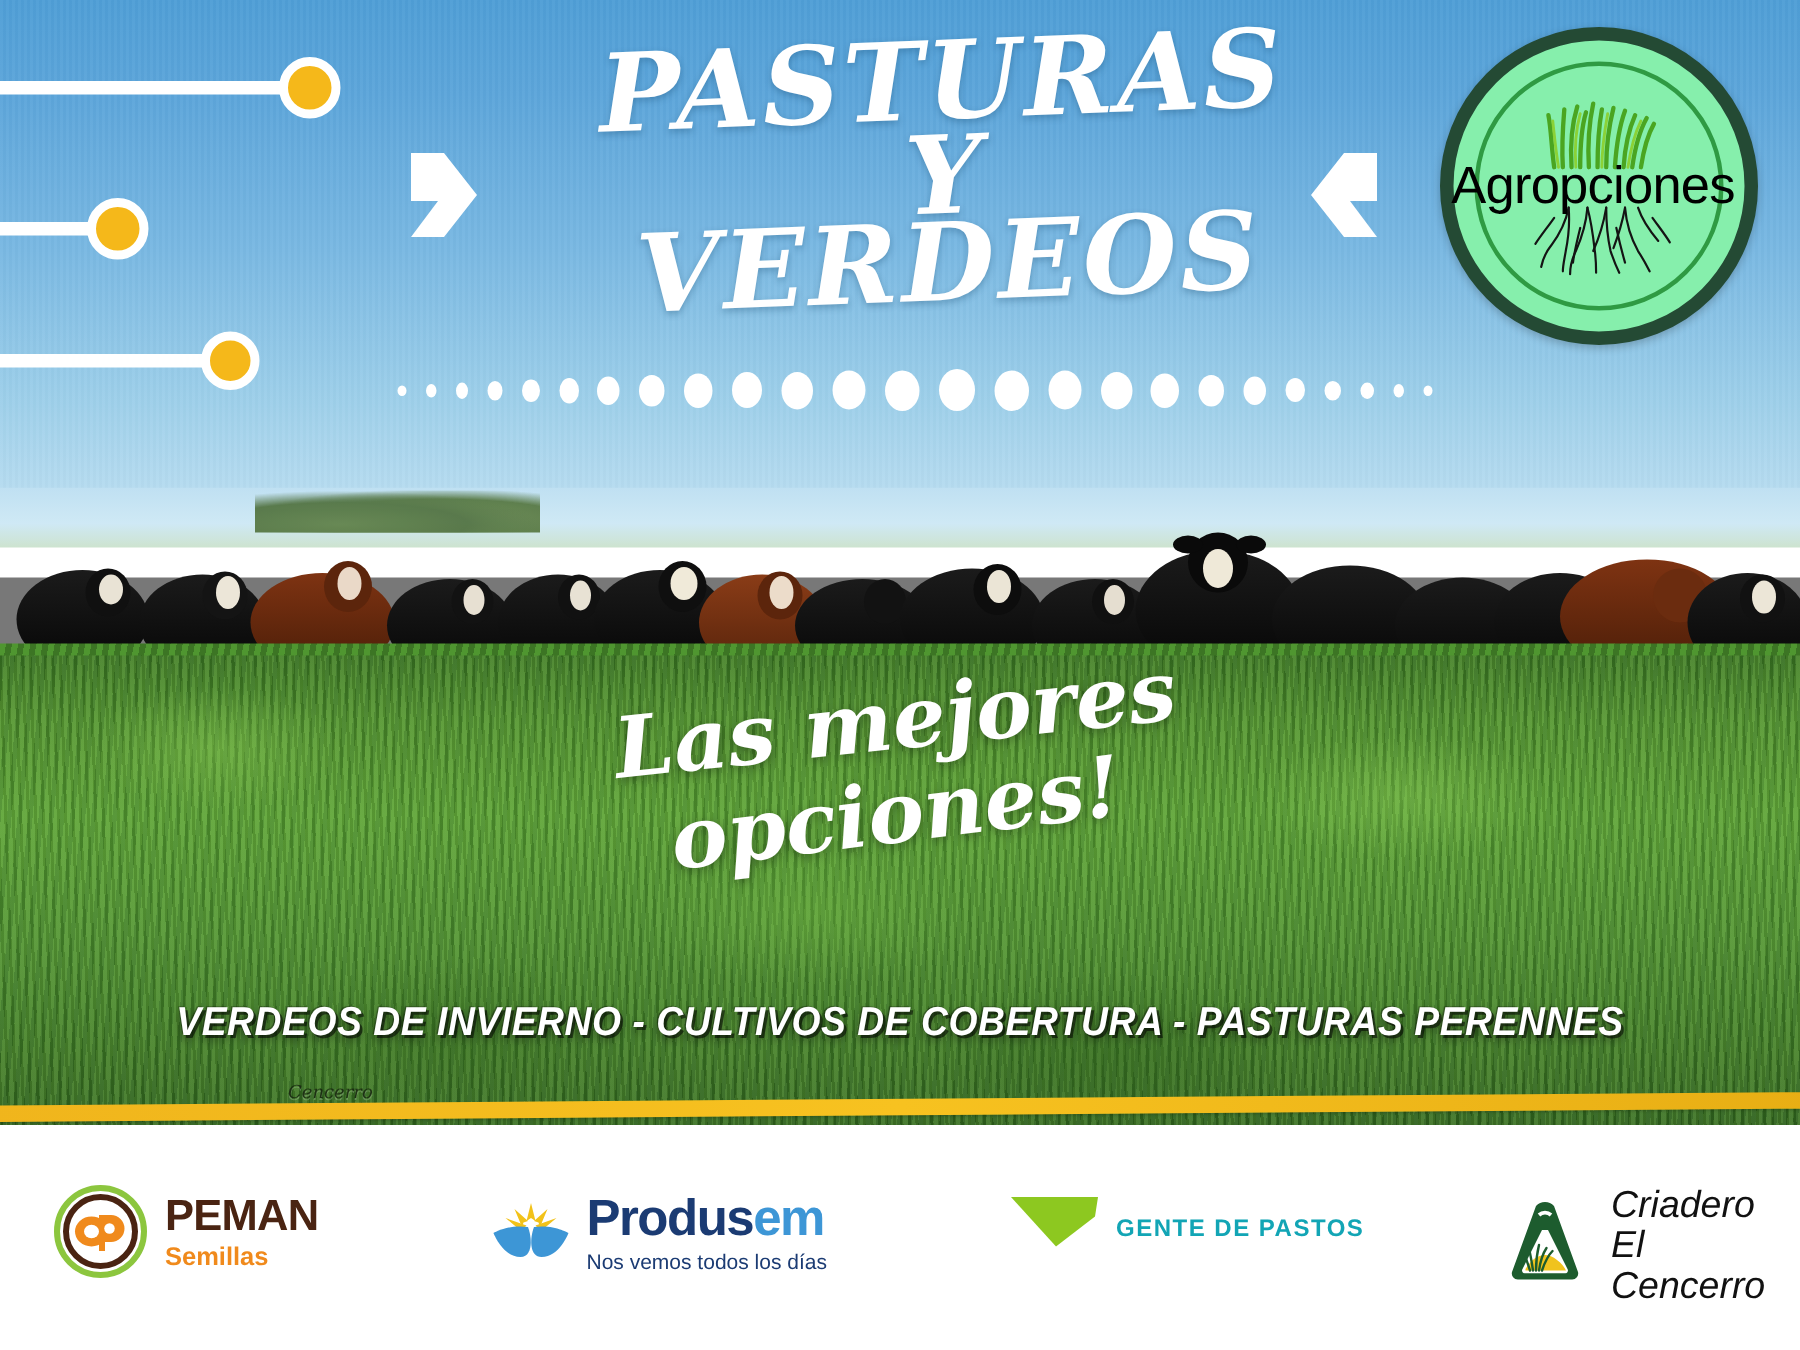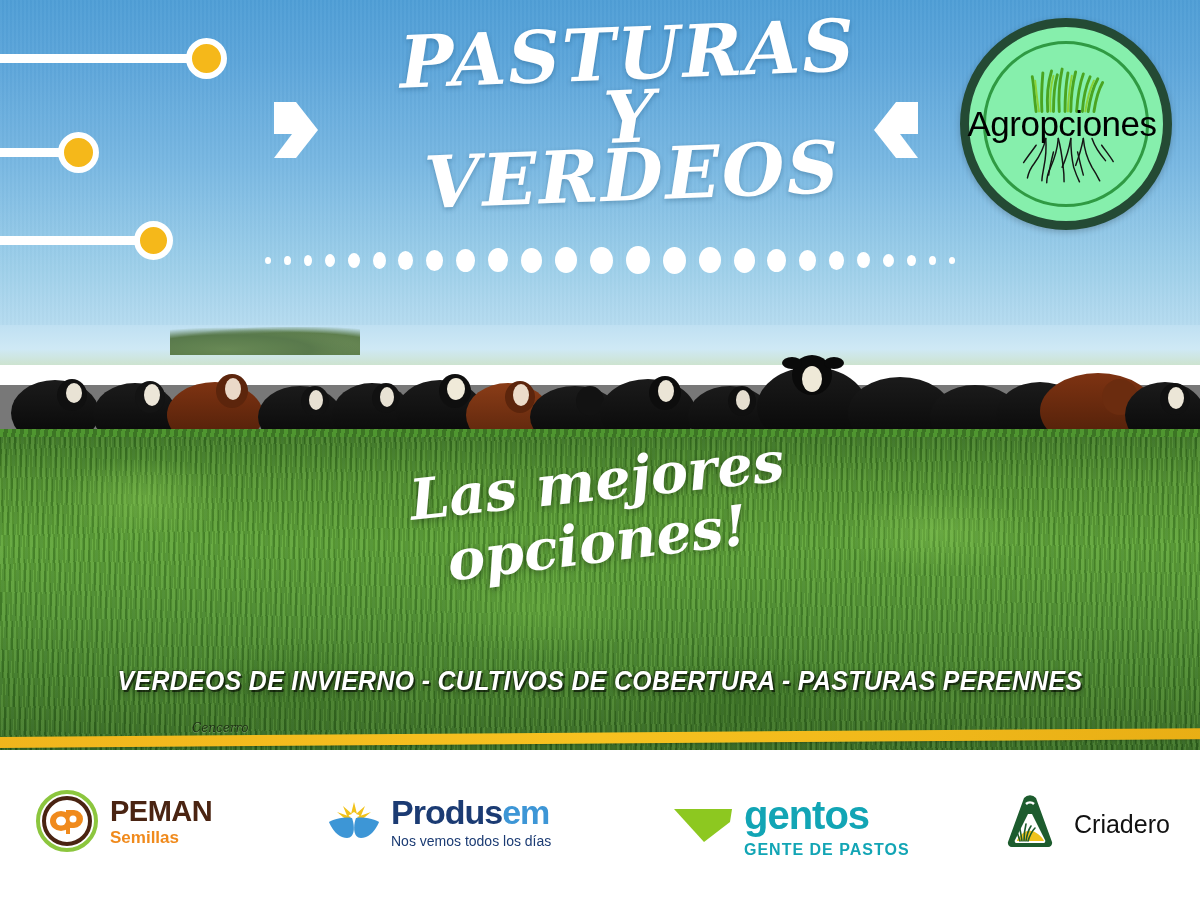--- a/index.html
+++ b/index.html
@@ -188,21 +188,21 @@
 
   
   .gentos{left:672px;top:795px;}
   .gen-txt{margin-left:10px;}
   .gen-name{font-family:"Liberation Sans",sans-serif;font-weight:bold;font-size:40px;color:#12a5b5;line-height:1;letter-spacing:-1px;}
   .gen-sub{font-family:"Liberation Sans",sans-serif;font-weight:bold;font-size:16px;color:#12a5b5;letter-spacing:1px;margin-top:6px;text-align:right;}
 
   
   .cencerro{left:998px;top:790px;}
   .cen-txt{margin-left:12px;}
-  .cen-l{font-family:"Liberation Sans",sans-serif;font-size:25px;color:#111;line-height:1.08;}
+  .cen-l{font-family:"Liberation Sans",sans-serif;font-size:25px;color:#111;line-height:1.08;font-style:italic;}
 </style>
 </head>
 <body>
 
 <div class="poster">
 
   <div class="sky"></div>
 
   <div class="decoline l1"></div>
   <div class="decodot d1"></div>
@@ -456,21 +456,20 @@
     </div>
   </div>
 
   <div class="sponsor gentos">
     <div>
       <svg width="62" height="38" viewBox="0 0 62 38">
         <path d="M2 3 L60 3 L58 16 L32 36 Z" fill="#8dc820"></path>
       </svg>
     </div>
     <div class="gen-txt">
-      <div class="gen-name">gentos</div>
       <div class="gen-sub">GENTE DE PASTOS</div>
     </div>
   </div>
 
   <div class="sponsor cencerro">
     <div>
       <svg width="64" height="64" viewBox="0 0 64 64">
         <path d="M26 8 a8 8 0 0 1 12 0 l16 44 a4 4 0 0 1 -4 5 h-36 a4 4 0 0 1 -4 -5 Z" fill="#1d5c2e"></path>
         <path d="M28 14 a6 6 0 0 1 8 0" fill="none" stroke="#ffffff" stroke-width="2.5"></path>
         <path d="M30 24 L34 24 L47 50 a2 2 0 0 1 -2 3 h-26 a2 2 0 0 1 -2 -3 Z" fill="#ffffff"></path>
@@ -480,16 +479,17 @@
           <path d="M24 51 C23 44 22 39 21 35"></path>
           <path d="M26 51 C26 43 27 38 28 34"></path>
           <path d="M28 51 C29 44 31 39 33 36"></path>
           <path d="M30 51 C32 45 34 41 37 38"></path>
           <path d="M22 51 C20 45 19 41 17 38"></path>
         </g>
       </svg>
     </div>
     <div class="cen-txt">
       <div class="cen-l">Criadero</div>
+      <div class="cen-l">El Cencerro</div>
     </div>
   </div>
 
 </div>
 
 </body></html>

